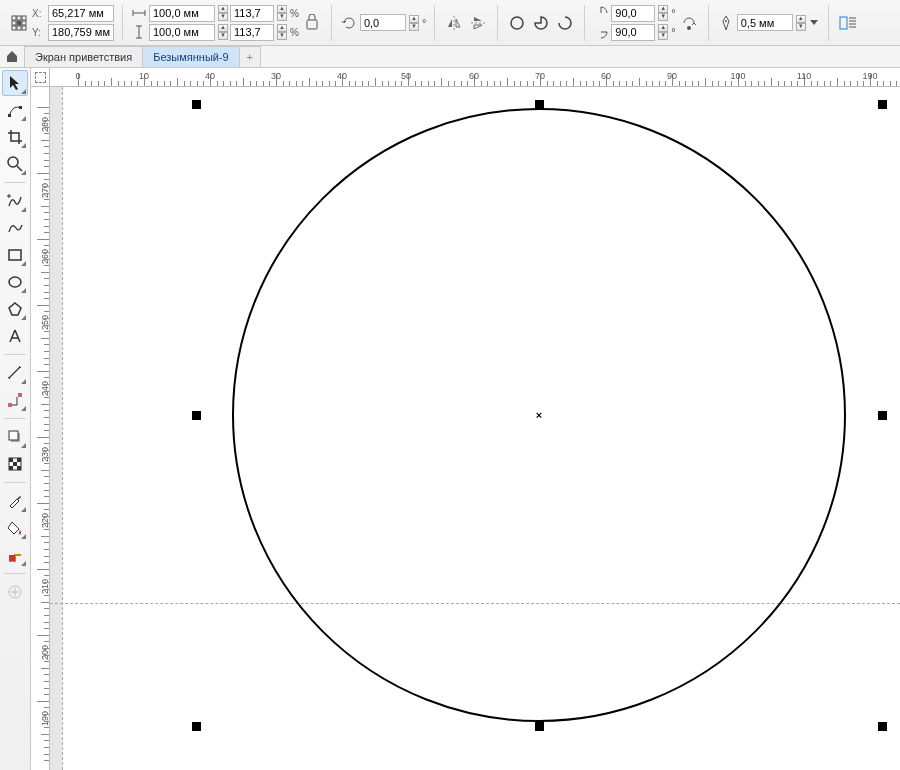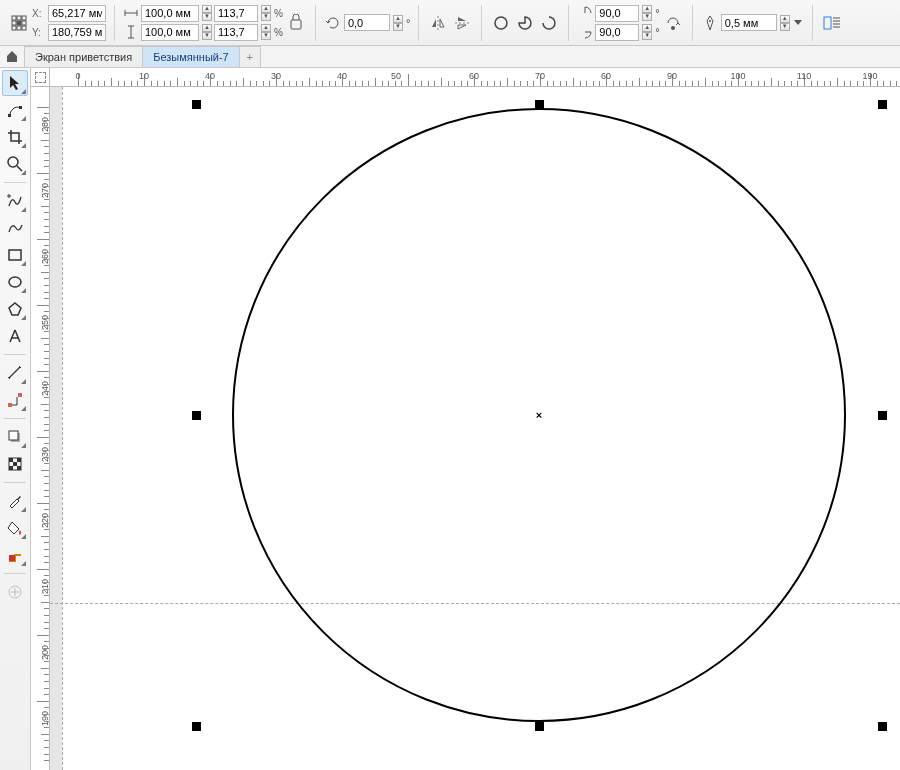--- a/index.html
+++ b/index.html
@@ -3,21 +3,21 @@
 <meta charset="utf-8">
 <style>
 * { box-sizing: border-box; margin: 0; padding: 0; font-family: Tahoma, Arial, sans-serif; }
 body { width: 900px; height: 770px; overflow: hidden; background: #fff; }
 
 
 .propbar { height: 46px; background: linear-gradient(#f7f7f7,#efefef); border-bottom: 1px solid #c9c9c9; display: flex; align-items: center; padding: 0 4px; gap: 2px; font-size: 11px; color: #333; }
 .propbar .grp { display: flex; align-items: center; gap: 2px; padding: 0 4px; }
 .propbar .vsplit { width: 1px; height: 36px; background: #d0d0d0; margin: 0 2px; }
 .lbl { color: #666; font-size: 10px; min-width: 14px; }
-.fld { height: 17px; width: 58px; border: 1px solid #b8b8b8; background: #fff; font-size: 11px; padding: 0 3px; line-height: 15px; }
+.fld { height: 17px; width: 66px; border: 1px solid #b8b8b8; background: #fff; font-size: 11px; padding: 0 3px; line-height: 15px; }
 .fld.sm { width: 44px; }
 .spn { display: inline-flex; flex-direction: column; width: 10px; margin-left: 1px; }
 .spn b { height: 8px; border: 1px solid #aeaeae; background: linear-gradient(#fff,#e1e1e1); font-size: 6px; line-height: 5px; text-align: center; color: #555; cursor: pointer; }
 .stack { display: flex; flex-direction: column; gap: 2px; }
 .row { display: flex; align-items: center; gap: 2px; }
 .icobtn { width: 22px; height: 22px; border: 1px solid transparent; display: flex; align-items: center; justify-content: center; border-radius: 2px; cursor: pointer; }
 .icobtn svg { pointer-events: none; }
 .unit { font-size: 10px; color: #555; margin-left: 1px; }
 .degmark { font-size: 11px; color: #444; margin-left: 1px; }
 
@@ -276,21 +276,21 @@
 <div class="tabbar">
   <div class="homebtn">
     <svg width="14" height="14" viewBox="0 0 14 14">
         <path d="M2 7 L7 2 L12 7 V13 H2 Z" fill="#5a5a5a"></path>
       </svg>
   </div>
   <div class="tab">
       <span>Экран приветствия</span>
     </div>
   <div class="tab active">
-      <span>Безымянный-7</span>
+      <span>Безымянный-9</span>
     </div>
   <div class="tab add">
       <span>+</span>
     </div>
 </div>
 
 <div class="main">
 
   <div class="toolbox">
     <div class="tool active">
@@ -473,21 +473,21 @@
         <div class="tick htick" style="left: 298.6px; height: 5px;"></div>
         <div class="tick htick" style="left: 305.2px; height: 5px;"></div>
         <div class="tick htick" style="left: 311.8px; height: 5px;"></div>
         <div class="tick htick" style="left: 318.4px; height: 5px;"></div>
         <div class="tick htick" style="left: 325px; height: 8px;"></div>
         <div class="tick htick" style="left: 331.6px; height: 5px;"></div>
         <div class="tick htick" style="left: 338.2px; height: 5px;"></div>
         <div class="tick htick" style="left: 344.8px; height: 5px;"></div>
         <div class="tick htick" style="left: 351.4px; height: 5px;"></div>
         <div class="tick htick" style="left: 358px; height: 12px;"></div>
-        <div class="hnum" style="left: 346px; text-align: right;">50</div>
+        <div class="hnum" style="left: 356px; text-align: right;">50</div>
         <div class="tick htick" style="left: 364.6px; height: 5px;"></div>
         <div class="tick htick" style="left: 371.2px; height: 5px;"></div>
         <div class="tick htick" style="left: 377.8px; height: 5px;"></div>
         <div class="tick htick" style="left: 384.4px; height: 5px;"></div>
         <div class="tick htick" style="left: 391px; height: 8px;"></div>
         <div class="tick htick" style="left: 397.6px; height: 5px;"></div>
         <div class="tick htick" style="left: 404.2px; height: 5px;"></div>
         <div class="tick htick" style="left: 410.8px; height: 5px;"></div>
         <div class="tick htick" style="left: 417.4px; height: 5px;"></div>
         <div class="tick htick" style="left: 424px; height: 12px;"></div>

